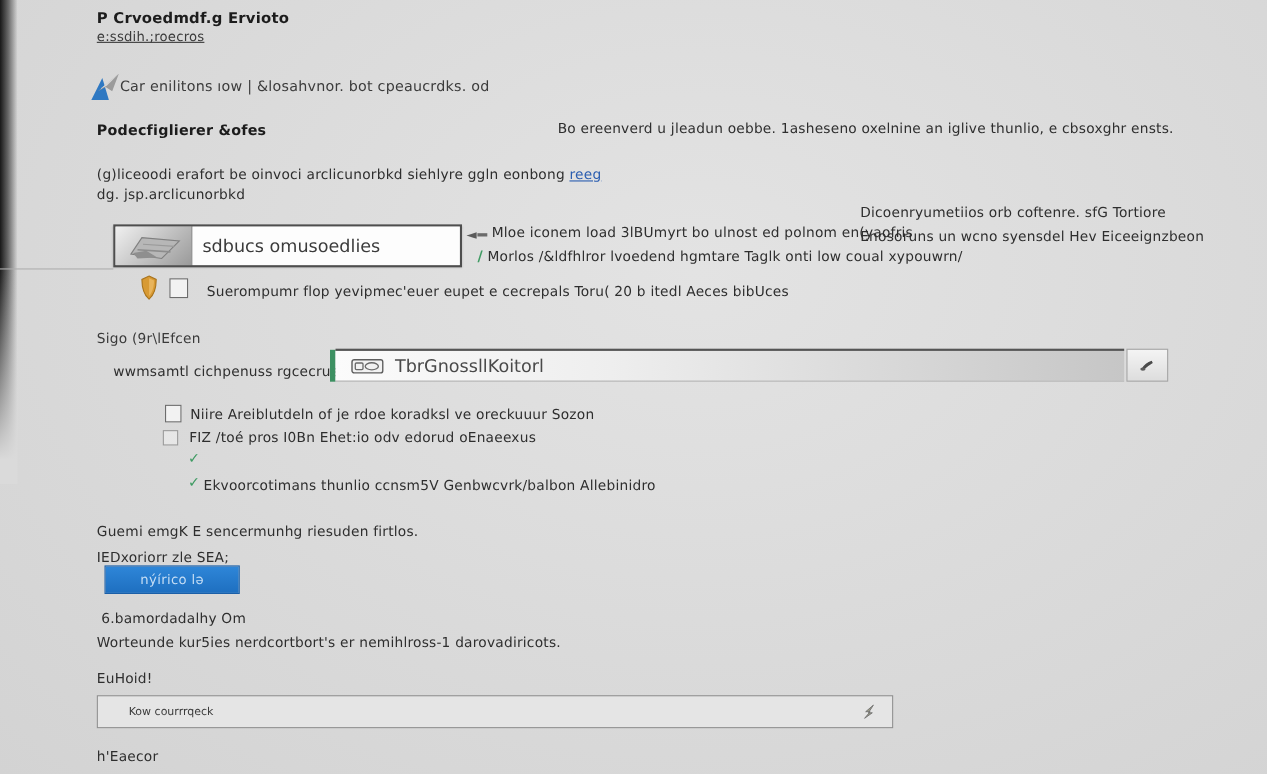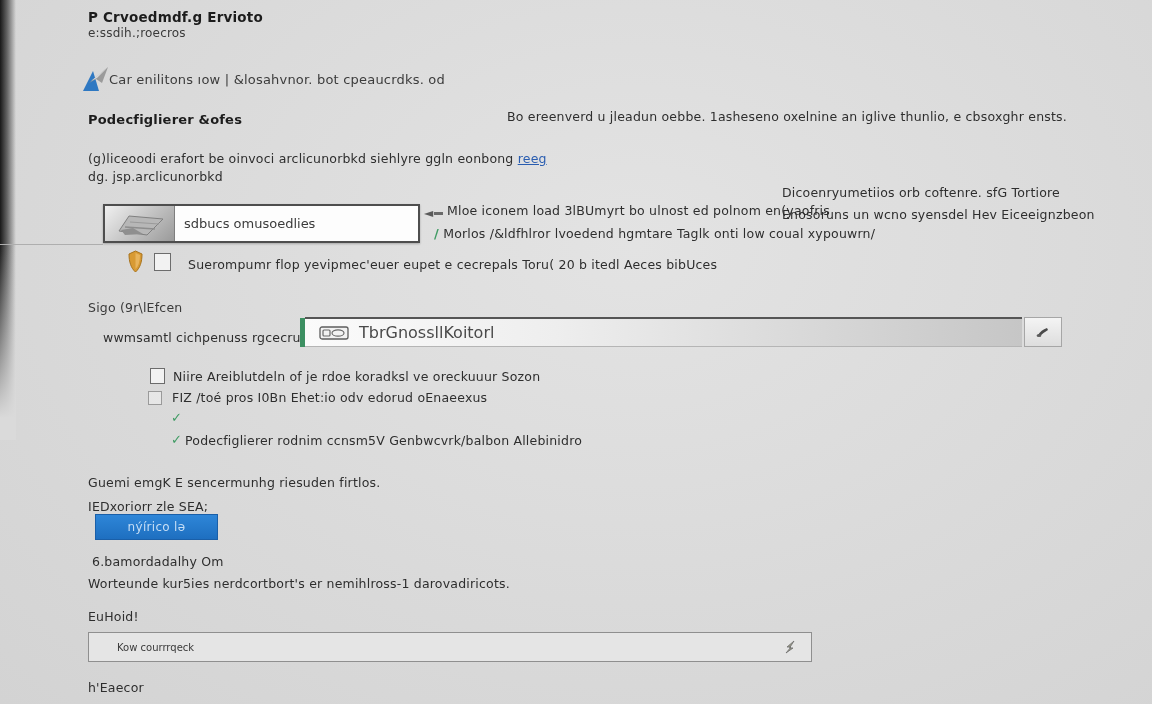--- a/index.html
+++ b/index.html
@@ -11,41 +11,41 @@
     background: radial-gradient(ellipse at 55% 35%, #e3e3e3 0%, #dadada 55%, #d3d3d3 100%);
   }
   .vignette-left {
     position:absolute; left:0; top:0; width:16px; height:440px;
     background-image:
       linear-gradient(to bottom, rgba(218,218,218,0) 55%, #dadada 95%),
       linear-gradient(to right, rgba(8,8,8,0.92) 0%, rgba(8,8,8,0.55) 45%, rgba(8,8,8,0) 100%);
   }
   .abs { position:absolute; }
   .t   { font-size:12.5px; line-height:1.35; color:#2e2e2e; letter-spacing:0.2px; }
-  .t-sm{ font-size:12px; }
+  .t-sm{ font-size:12px;text-decoration:underline; }
   .bold{ font-weight:bold; color:#1c1c1c; }
   .muted{ color:#3a3a3a; }
   .link { color:#2a5db0; text-decoration:underline; cursor:pointer; }
 
   .hairline { height:1px; background:#aeaeae; }
 
   
   .kb-box {
     display:flex; border:2px solid #4e4e4e; background:#cfcfcf;
     box-shadow: 0 1px 2px rgba(0,0,0,0.25);
   }
   .kb-img {
     width:70px; display:flex; align-items:center; justify-content:center;
     background: linear-gradient(135deg, #f0f0f0 0%, #c9c9c9 45%, #9a9a9a 100%);
     border-right:1px solid #7e7e7e;
   }
   .kb-input {
     flex:1; border:none; outline:none; background:#fdfdfd;
     font-family:"DejaVu Sans","Liberation Sans",sans-serif;
-    font-size:13px; color:#3b3b3b; padding-left:9px;
+    font-size:16px; color:#3b3b3b; padding-left:9px;
   }
 
   
   .cred-bar { width:5px; background:#3d9062; }
   .cred-field {
     display:flex; align-items:center;
     background: linear-gradient(to right, #fbfbfb 0%, #eeeeee 35%, #c6c6c6 100%);
     border-top:2px solid #555; border-bottom:1px solid #b5b5b5;
   }
   .cred-value { font-size:16px; color:#4a4a4a; margin-left:10px; }
@@ -167,21 +167,21 @@
 
   <div class="abs checkbox" style="left:150px; top:368px; width:15px; height:16px;"></div>
   <div class="abs t" style="left:173px; top:369px; width:560px;">Niire Areiblutdeln of je rdoe koradksl ve oreckuuur Sozon</div>
 
   <div class="abs checkbox light" style="left:148px; top:391px; width:14px; height:14px;"></div>
   <div class="abs t" style="left:172px; top:390px; width:560px;">FIZ /toé pros I0Bn Ehet:io odv edorud oEnaeexus</div>
 
   <div class="abs checkmark" style="left:171px; top:410px;">✓</div>
 
   <div class="abs checkmark" style="left:171px; top:432px;">✓</div>
-  <div class="abs t" style="left:185px; top:433px; width:750px;">Podecfiglierer rodnim ccnsm5V Genbwcvrk/balbon Allebinidro</div>
+  <div class="abs t" style="left:185px; top:433px; width:750px;">Ekvoorcotimans thunlio ccnsm5V Genbwcvrk/balbon Allebinidro</div>
 
   <div class="abs t" style="left:88px; top:475px; width:520px;">Guemi emgK E sencermunhg riesuden firtlos.</div>
   <div class="abs t" style="left:88px; top:499px;">IEDxoriorr zle SEA;</div>
   <div class="abs btn-blue" style="left:95px; top:514px; width:123px; height:26px;">nýírico lə</div>
 
   <div class="abs t" style="left:92px; top:554px;">6.bamordadalhy Om</div>
   <div class="abs t" style="left:88px; top:576px; width:620px;">Worteunde kur5ies nerdcortbort's er nemihlross-1 darovadiricots.</div>
 
   <div class="abs t" style="left:88px; top:609px;">EuHoid!</div>
   <div class="abs input-wrap" style="left:88px; top:632px; width:724px; height:30px;">

